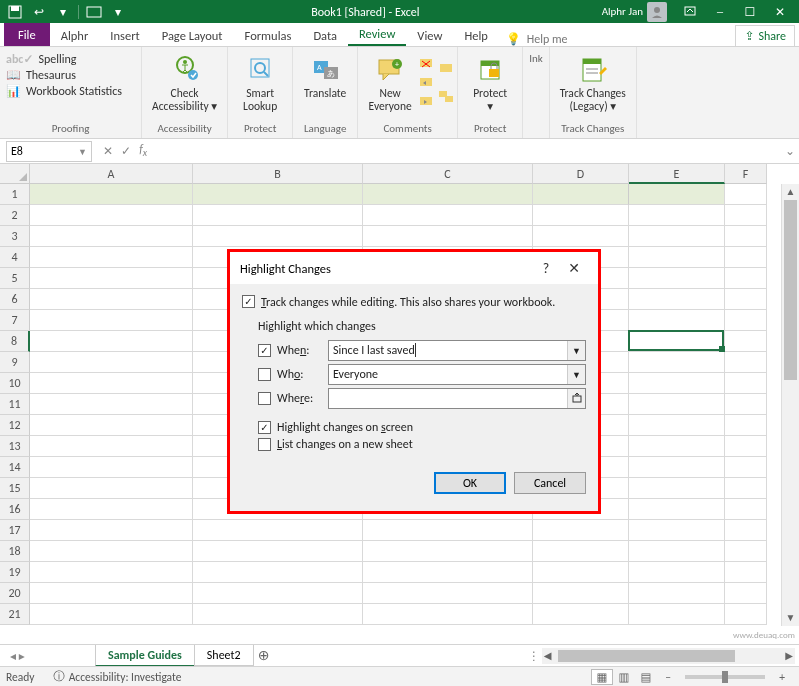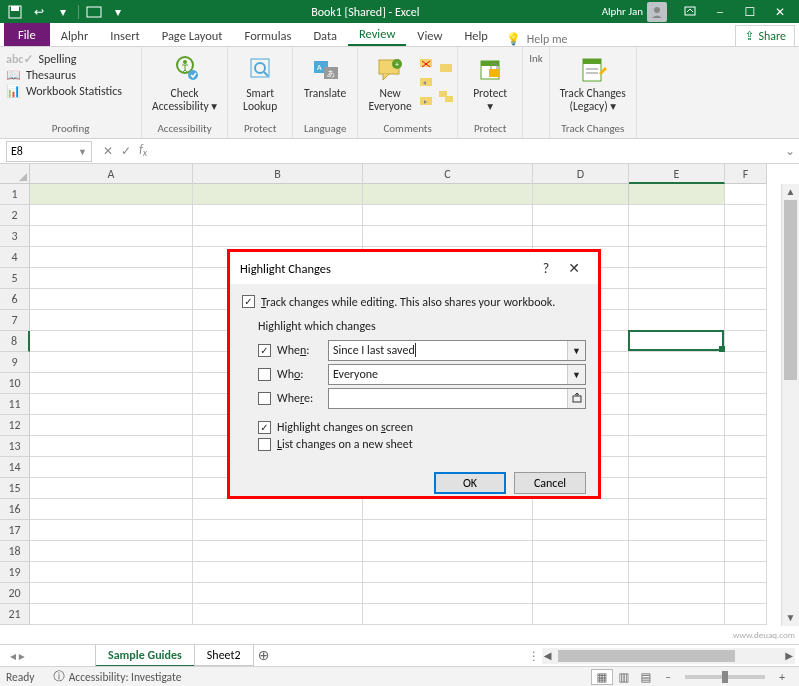--- a/index.html
+++ b/index.html
@@ -89,21 +89,21 @@
 .dhead .dt{flex:1}
 .dhead .hb{width:28px;text-align:center;font-size:14px;color:#333;cursor:pointer}
 .dbody{padding:10px 12px 8px;font-size:12px;color:#222}
 .chk{display:inline-flex;align-items:center;gap:6px;cursor:pointer}
 .chk .box{width:13px;height:13px;border:1px solid #666;display:flex;align-items:center;justify-content:center;font-size:10px;background:#fff}
 .fieldset{margin:8px 0 4px 16px}
 .fieldset .legend{padding:2px 0 4px}
 .frow{display:flex;align-items:center;margin:3px 0}
 .combo{flex:1;height:21px;border:1px solid #888;background:#fff;display:flex;align-items:center;padding:0 4px;font-size:12px;position:relative}
 .combo .dd{position:absolute;right:0;top:0;bottom:0;width:18px;border-left:1px solid #ccc;display:flex;align-items:center;justify-content:center;background:#f0f0f0;font-size:9px}
-.dbuttons{display:flex;justify-content:flex-end;gap:8px;padding:6px 12px 2px}
+.dbuttons{display:flex;justify-content:flex-end;gap:8px;padding:6px 12px 17px}
 .dbtn{width:72px;height:22px;border:1px solid #999;background:#e1e1e1;font-size:12px;cursor:pointer}
 .dbtn.primary{border:2px solid #0078d7}
 .under{text-decoration:underline}
 .watermark{position:absolute;right:4px;bottom:46px;font-size:9px;color:#aaa}
 svg{display:block}
 </style>
 </head>
 <body>
 
 <div class="titlebar">

